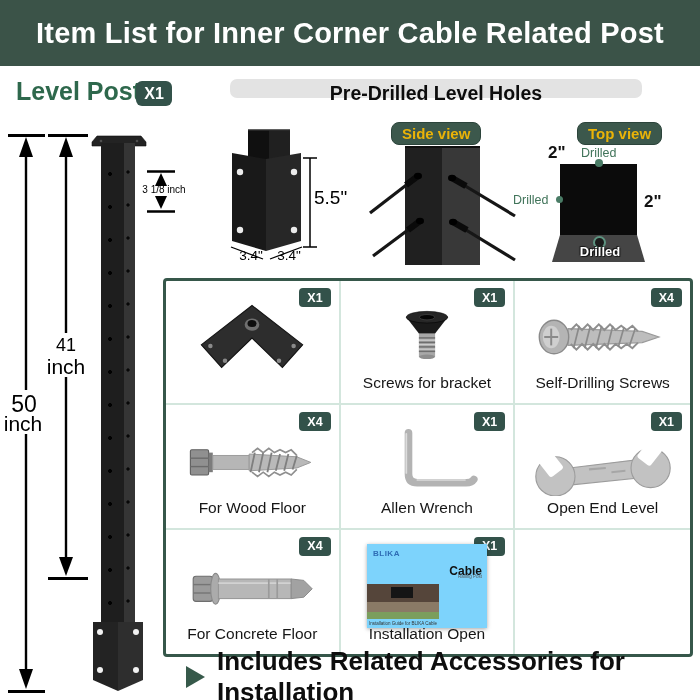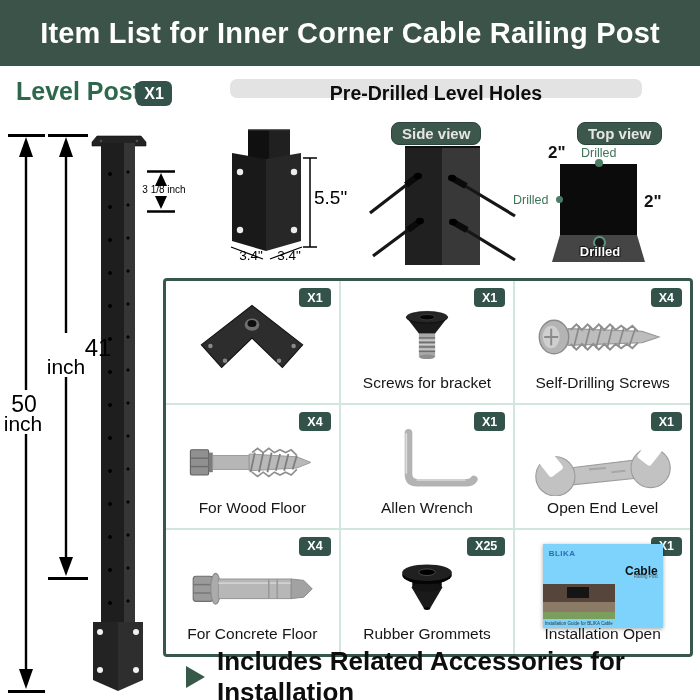--- a/index.html
+++ b/index.html
@@ -25,31 +25,31 @@
     background-image:
       radial-gradient(circle 2.2px at 9px 20px, #000 0 1.7px, rgba(0,0,0,0) 2.2px),
       radial-gradient(circle 1.8px at 27px 19px, #060606 0 1.4px, rgba(6,6,6,0) 1.8px),
       linear-gradient(90deg,#1e1e1e 0 67%, #353535 67% 100%);
     background-size:34px 33px,34px 33px,100% 100%;
     background-repeat:repeat-y,repeat-y,no-repeat;
     background-position:0 11px,0 10px,0 0;}
   .dim-num{position:absolute;font-weight:normal;color:#000;text-align:center;line-height:1.0;}
   .d50v{left:6px;top:393px;width:36px;font-size:23px;}
   .d50u{left:0px;top:413px;width:46px;font-size:21px;}
-  .d41v{left:48px;top:336px;width:36px;font-size:24px;margin-left:32px;}
+  .d41v{left:48px;top:336px;width:36px;font-size:18px;}
   .d41u{left:43px;top:356px;width:46px;font-size:21px;}
   .d318{left:139px;top:185px;width:50px;font-size:10px;}
 
   
   .d55{left:314px;top:188px;width:40px;font-size:19px;text-align:left;}
   .d34a{left:233px;top:249px;width:36px;font-size:13.5px;}
   .d34b{left:271px;top:249px;width:36px;font-size:13.5px;}
 
   
-  .view-badge{position:absolute;background:#3c584c;border-radius:8px;color:#e5e5e5;
+  .view-badge{position:absolute;background:#3c584c;border-radius:8px;color:#eab308;
               font-size:15px;font-weight:bold;padding:2px 10px;border:1px solid #2c443b;}
   .side-badge{left:391px;top:122px;}
   .top-badge{left:577px;top:122px;}
 
   
   .tv-square{position:absolute;left:560px;top:164px;width:77px;height:71px;background:#0b0b0b;}
   .tv-front{position:absolute;left:552px;top:235px;width:93px;height:27px;background:#454545;
             clip-path:polygon(8.6% 0,91.4% 0,100% 100%,0 100%);}
   .tv-dot{position:absolute;border-radius:50%;background:#4a7c66;}
   .tv-dot-top{left:595px;top:159px;width:8px;height:8px;}
@@ -98,21 +98,21 @@
   .footer-text{font-size:26px;color:#0e0e0e;}
 
   svg{display:block;}
 </style>
 </head>
 <body>
 
 <div class="stage">
 
   <header class="banner">
-    <h1>Item List for Inner Corner Cable Railing Post</h1>
+    <h1>Item List for Inner Corner Cable Related Post</h1>
   </header>
 
   <div class="lp-label">Level Post</div>
   <div class="lp-badge">X1</div>
   <div class="holes-title">Pre-Drilled Level Holes</div>
 
   <svg class="abs" style="left:0;top:0;width:320px;height:700px;" viewBox="0 0 320 700">
 
     <line x1="8" y1="135.5" x2="45" y2="135.5" stroke="#000" stroke-width="3"></line>
     <line x1="48" y1="135.5" x2="88" y2="135.5" stroke="#000" stroke-width="3"></line>
@@ -331,35 +331,20 @@
           <rect x="26" y="20" width="52" height="14" fill="#b7b7b7" stroke="#949494" stroke-width="0.7"></rect>
           <line x1="26" y1="23" x2="78" y2="23" stroke="#d2d2d2" stroke-width="1.2"></line>
           <line x1="62" y1="20" x2="62" y2="34" stroke="#9b9b9b" stroke-width="1.2"></line>
           <line x1="68" y1="20" x2="68" y2="34" stroke="#9b9b9b" stroke-width="1.2"></line>
           <polygon points="78,20 87,21 93,27 87,33 78,34" fill="#a2a2a2" stroke="#8a8a8a" stroke-width="0.7"></polygon>
         </svg>
       </div>
       <div class="cell-label">For Concrete Floor</div>
     </div>
 
-    <div class="cell">
-      <span class="qty">X25</span>
-      <div class="art">
-        <svg width="92" height="72" viewBox="0 0 100 66">
-          <polygon points="33,34 67,34 53,58 47,58" fill="#1a1a1a"></polygon>
-          <ellipse cx="50" cy="57.5" rx="3.5" ry="1.5" fill="#000"></ellipse>
-          <rect x="34" y="25" width="32" height="9" fill="#0d0d0d"></rect>
-          <ellipse cx="50" cy="34" rx="16" ry="5" fill="#141414"></ellipse>
-          <ellipse cx="50" cy="21" rx="27" ry="10" fill="#050505"></ellipse>
-          <ellipse cx="50" cy="18.5" rx="27" ry="9" fill="#202020"></ellipse>
-          <ellipse cx="50" cy="18" rx="9" ry="3.6" fill="#000" stroke="#4d4d4d" stroke-width="1"></ellipse>
-        </svg>
-      </div>
-      <div class="cell-label">Rubber Grommets</div>
-    </div>
 
     <div class="cell">
       <span class="qty">X1</span>
       <div class="art">
         <div class="book">
           <span class="book-brand">BLIKA</span>
           <span class="book-title">Cable</span>
           <span class="book-sub">Railing Post</span>
           <div class="book-photo">
             <div class="book-tv"></div>

